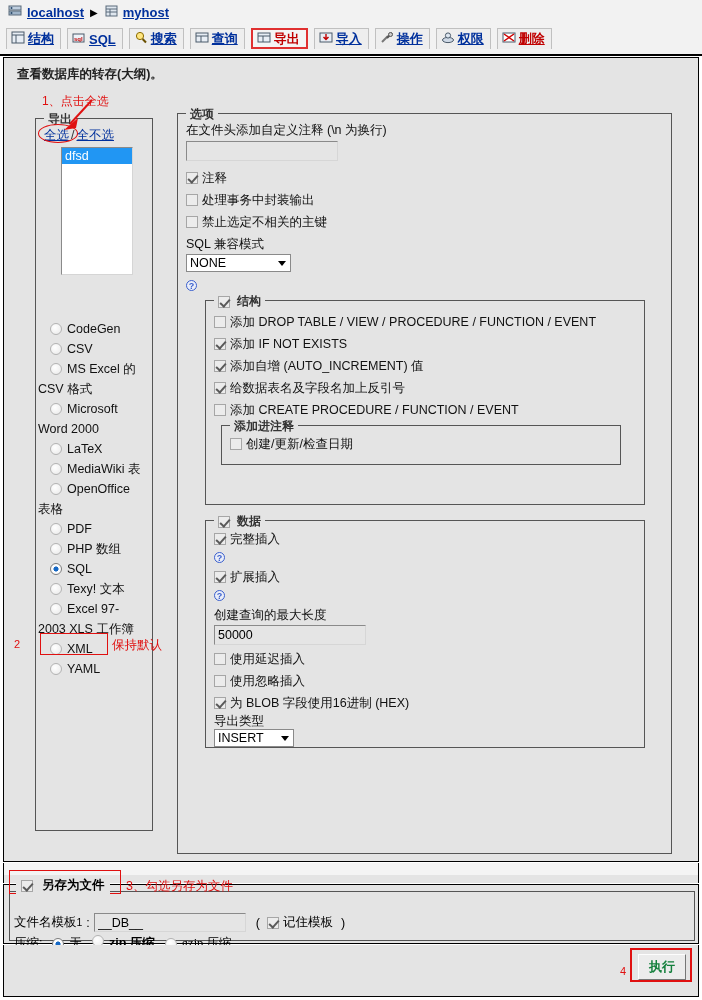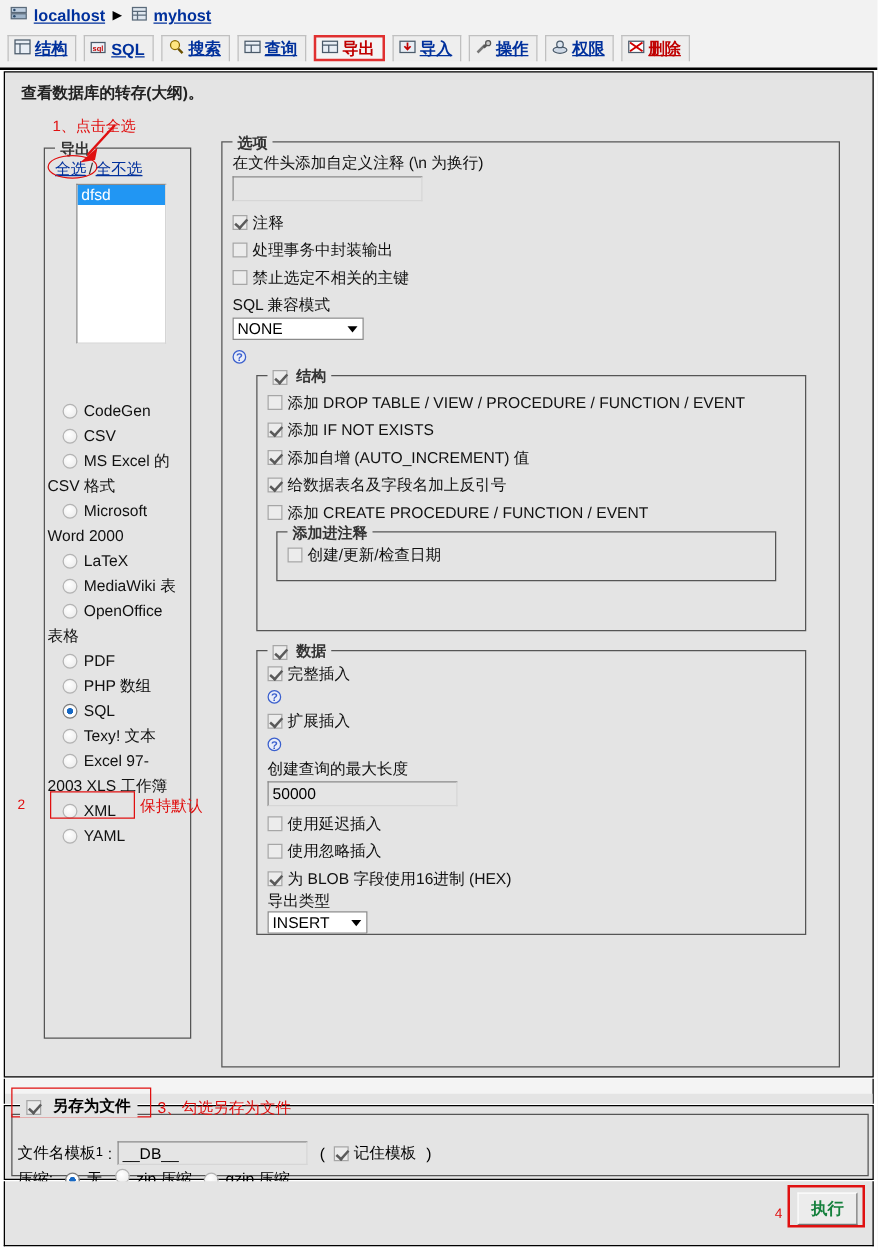--- a/index.html
+++ b/index.html
@@ -489,25 +489,25 @@
       <span style="margin-left:8px;">)</span>
     </div>
 
     <div id="comprow">
       <span>压缩:</span>
       <span id="comp-opts" style="display:flex;align-items:center;">
           <span style="display: inline-flex; align-items: center; margin-left: 10px;">
             <span class="rb checked" style="display: inline-block; width: 12px; height: 12px; border-radius: 50%; margin-right: 5px; border: 1px solid rgb(125, 125, 125); background: radial-gradient(circle, rgb(22, 104, 196) 0%, rgb(22, 104, 196) 34%, rgb(255, 255, 255) 38%, rgb(244, 244, 244) 100%);"></span>
             <span>无</span>
           </span>
-          <span style="display: inline-flex; align-items: flex-start; margin-left: 10px;">
+          <span style="display: inline-flex; align-items: flex-start; margin-left: 10px; font-weight: bold;">
             <span class="rb" style="display: inline-block; width: 12px; height: 12px; border-radius: 50%; margin-right: 5px; border: 1px solid rgb(179, 179, 179); background: radial-gradient(circle at 40% 35%, rgb(255, 255, 255) 0%, rgb(239, 239, 239) 70%, rgb(220, 220, 220) 100%);"></span>
             <span>zip 压缩</span>
           </span>
-          <span style="display: inline-flex; align-items: center; margin-left: 10px;">
+          <span style="display: inline-flex; align-items: center; margin-left: 10px; font-family: Liberation Serif, serif;">
             <span class="rb" style="display: inline-block; width: 12px; height: 12px; border-radius: 50%; margin-right: 5px; border: 1px solid rgb(179, 179, 179); background: radial-gradient(circle at 40% 35%, rgb(255, 255, 255) 0%, rgb(239, 239, 239) 70%, rgb(220, 220, 220) 100%);"></span>
             <span>gzip 压缩</span>
           </span>
         </span>
     </div>
   </div>
 
   <div id="savefs-box"></div>
   <div id="savefs-legend">
     <span class="cb checked"></span>

